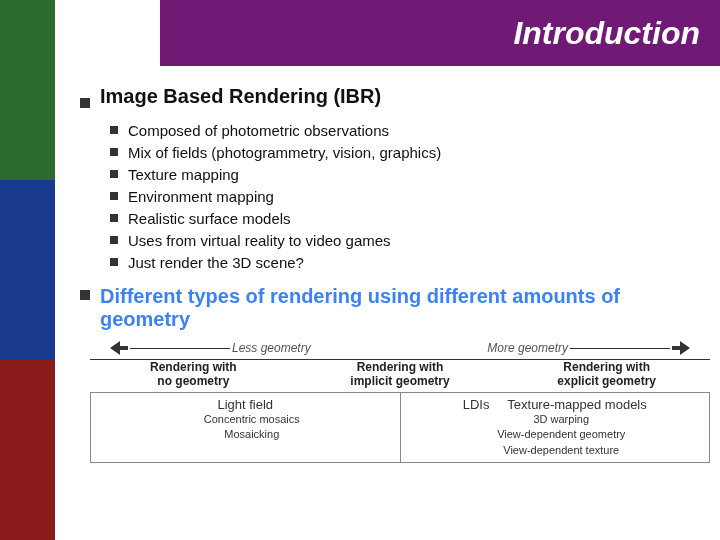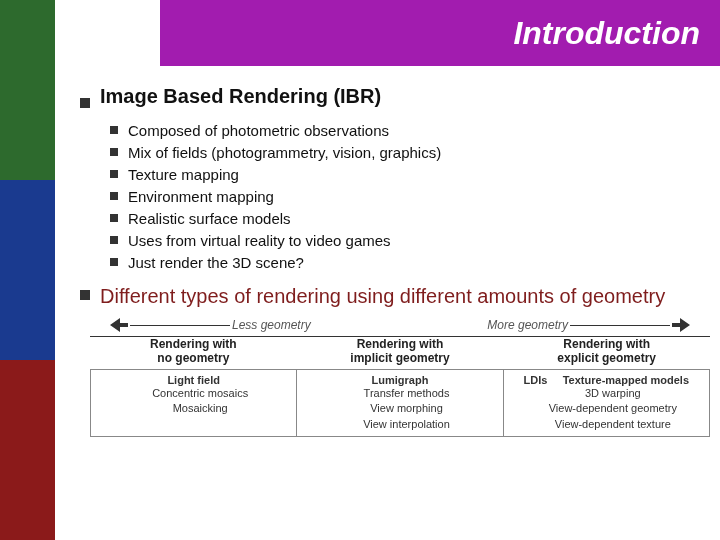--- a/index.html
+++ b/index.html
@@ -38,21 +38,21 @@
       height: 180px;
     }
 
     
     .header {
       position: absolute;
       right: 0;
       top: 0;
       width: 560px;
       height: 66px;
-      background: #a21caf;
+      background: #701a75;
       display: flex;
       align-items: center;
       justify-content: flex-end;
       padding-right: 20px;
     }
     .header-title {
       font-size: 32px;
       font-weight: bold;
       color: #ffffff;
       font-style: italic;
@@ -112,22 +112,22 @@
 
     
     .main-bullet2 {
       display: flex;
       align-items: flex-start;
       margin-bottom: 10px;
     }
 
     .main-bullet2-text {
       font-size: 20px;
-      font-weight: normal;
-      color: #7f1d1d;
+      font-weight: bold;
+      color: #3b82f6;
     }
 
     
     .diagram {
       margin-left: 10px;
       margin-top: 6px;
       width: 620px;
     }
 
     .diagram-arrow-row {
@@ -173,22 +173,22 @@
     }
 
     .diag-item {
       font-size: 11px;
       color: #333;
       text-align: right;
       line-height: 1.4;
       margin-left: 13px;
     }
     .diag-item-bold {
-      font-size: 11px;
-      font-weight: bold;
+      font-size: 13px;
+      font-weight: normal;
       color: #333;
       text-align: center;
     }
 
     .arrow-line {
       display: flex;
       align-items: center;
       width: 580px;
       justify-content: space-between;
       margin: 0 auto;
@@ -296,26 +296,20 @@
     </div>
 
     <div class="diagram-box">
 
       <div class="diagram-section">
         <span class="diag-item-bold">Light field</span>
         <span class="diag-item">Concentric mosaics</span>
         <span class="diag-item">Mosaicking</span>
       </div>
 
-      <div class="diagram-section">
-        <span class="diag-item-bold">Lumigraph</span>
-        <span class="diag-item">Transfer methods</span>
-        <span class="diag-item">View morphing</span>
-        <span class="diag-item">View interpolation</span>
-      </div>
 
       <div class="diagram-section">
         <span class="diag-item-bold">LDIs &nbsp;&nbsp;&nbsp; Texture-mapped models</span>
         <span class="diag-item">3D warping</span>
         <span class="diag-item">View-dependent geometry</span>
         <span class="diag-item">View-dependent texture</span>
       </div>
     </div>
 
   </div>

